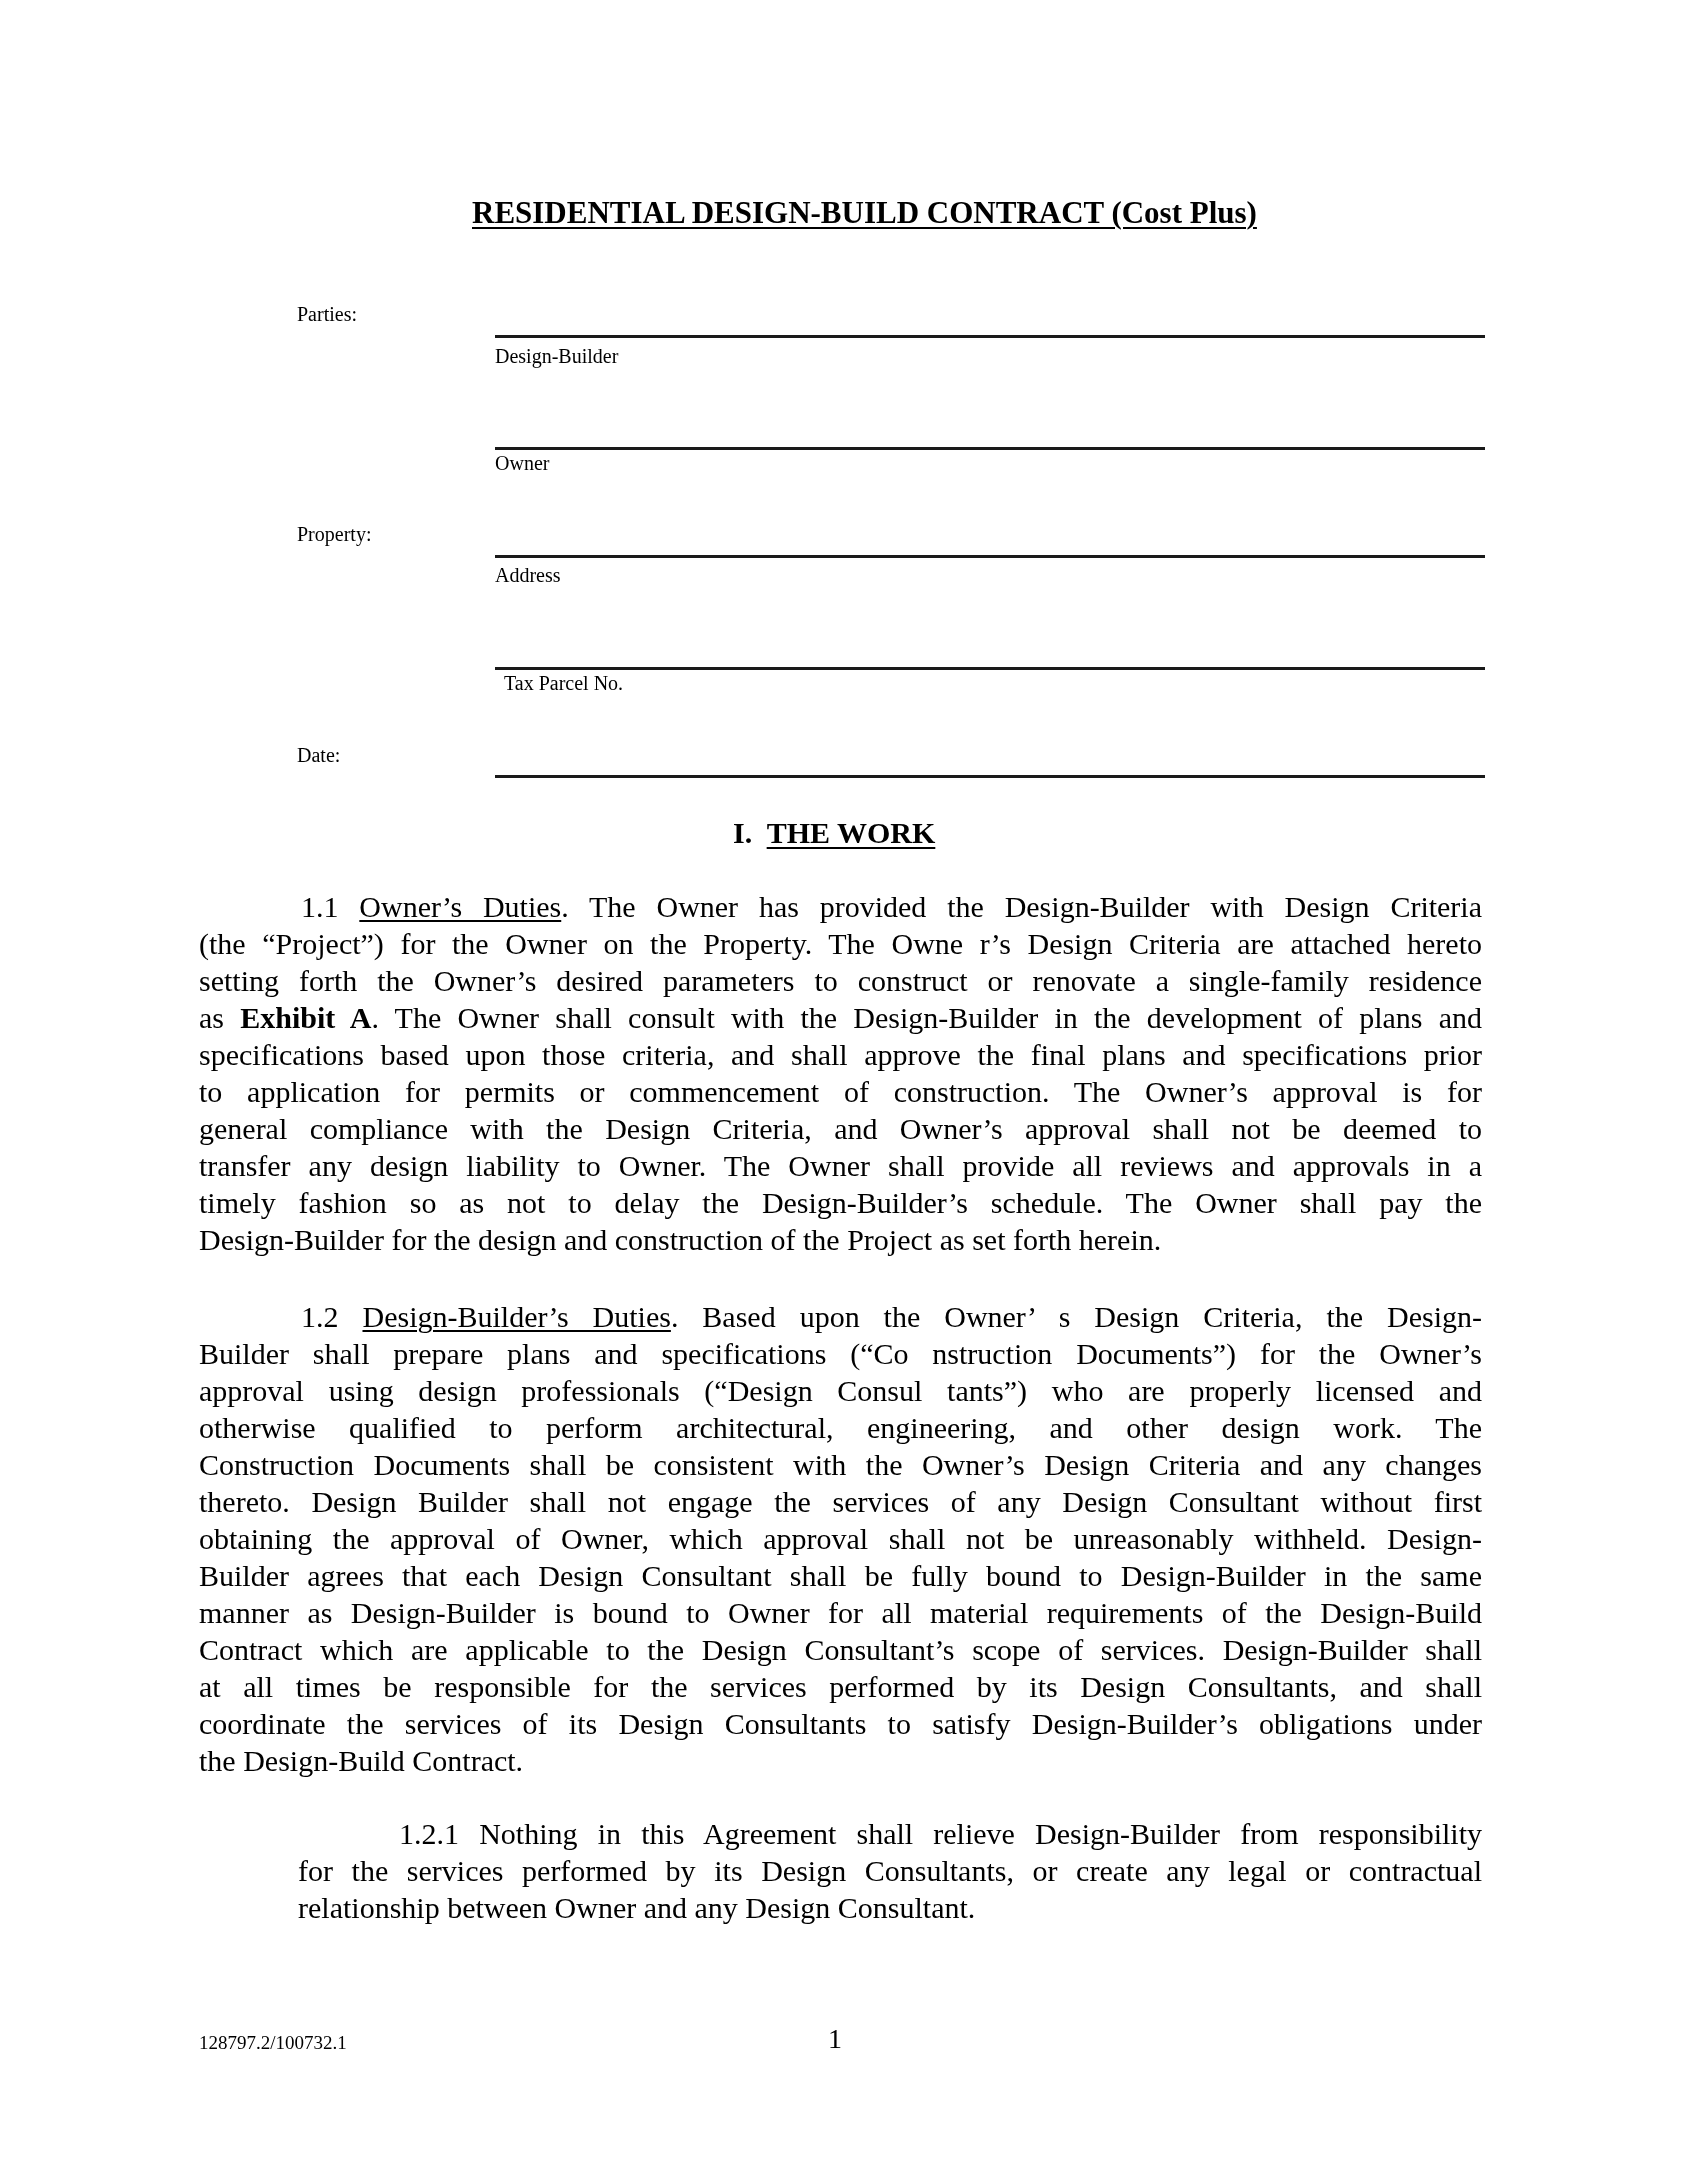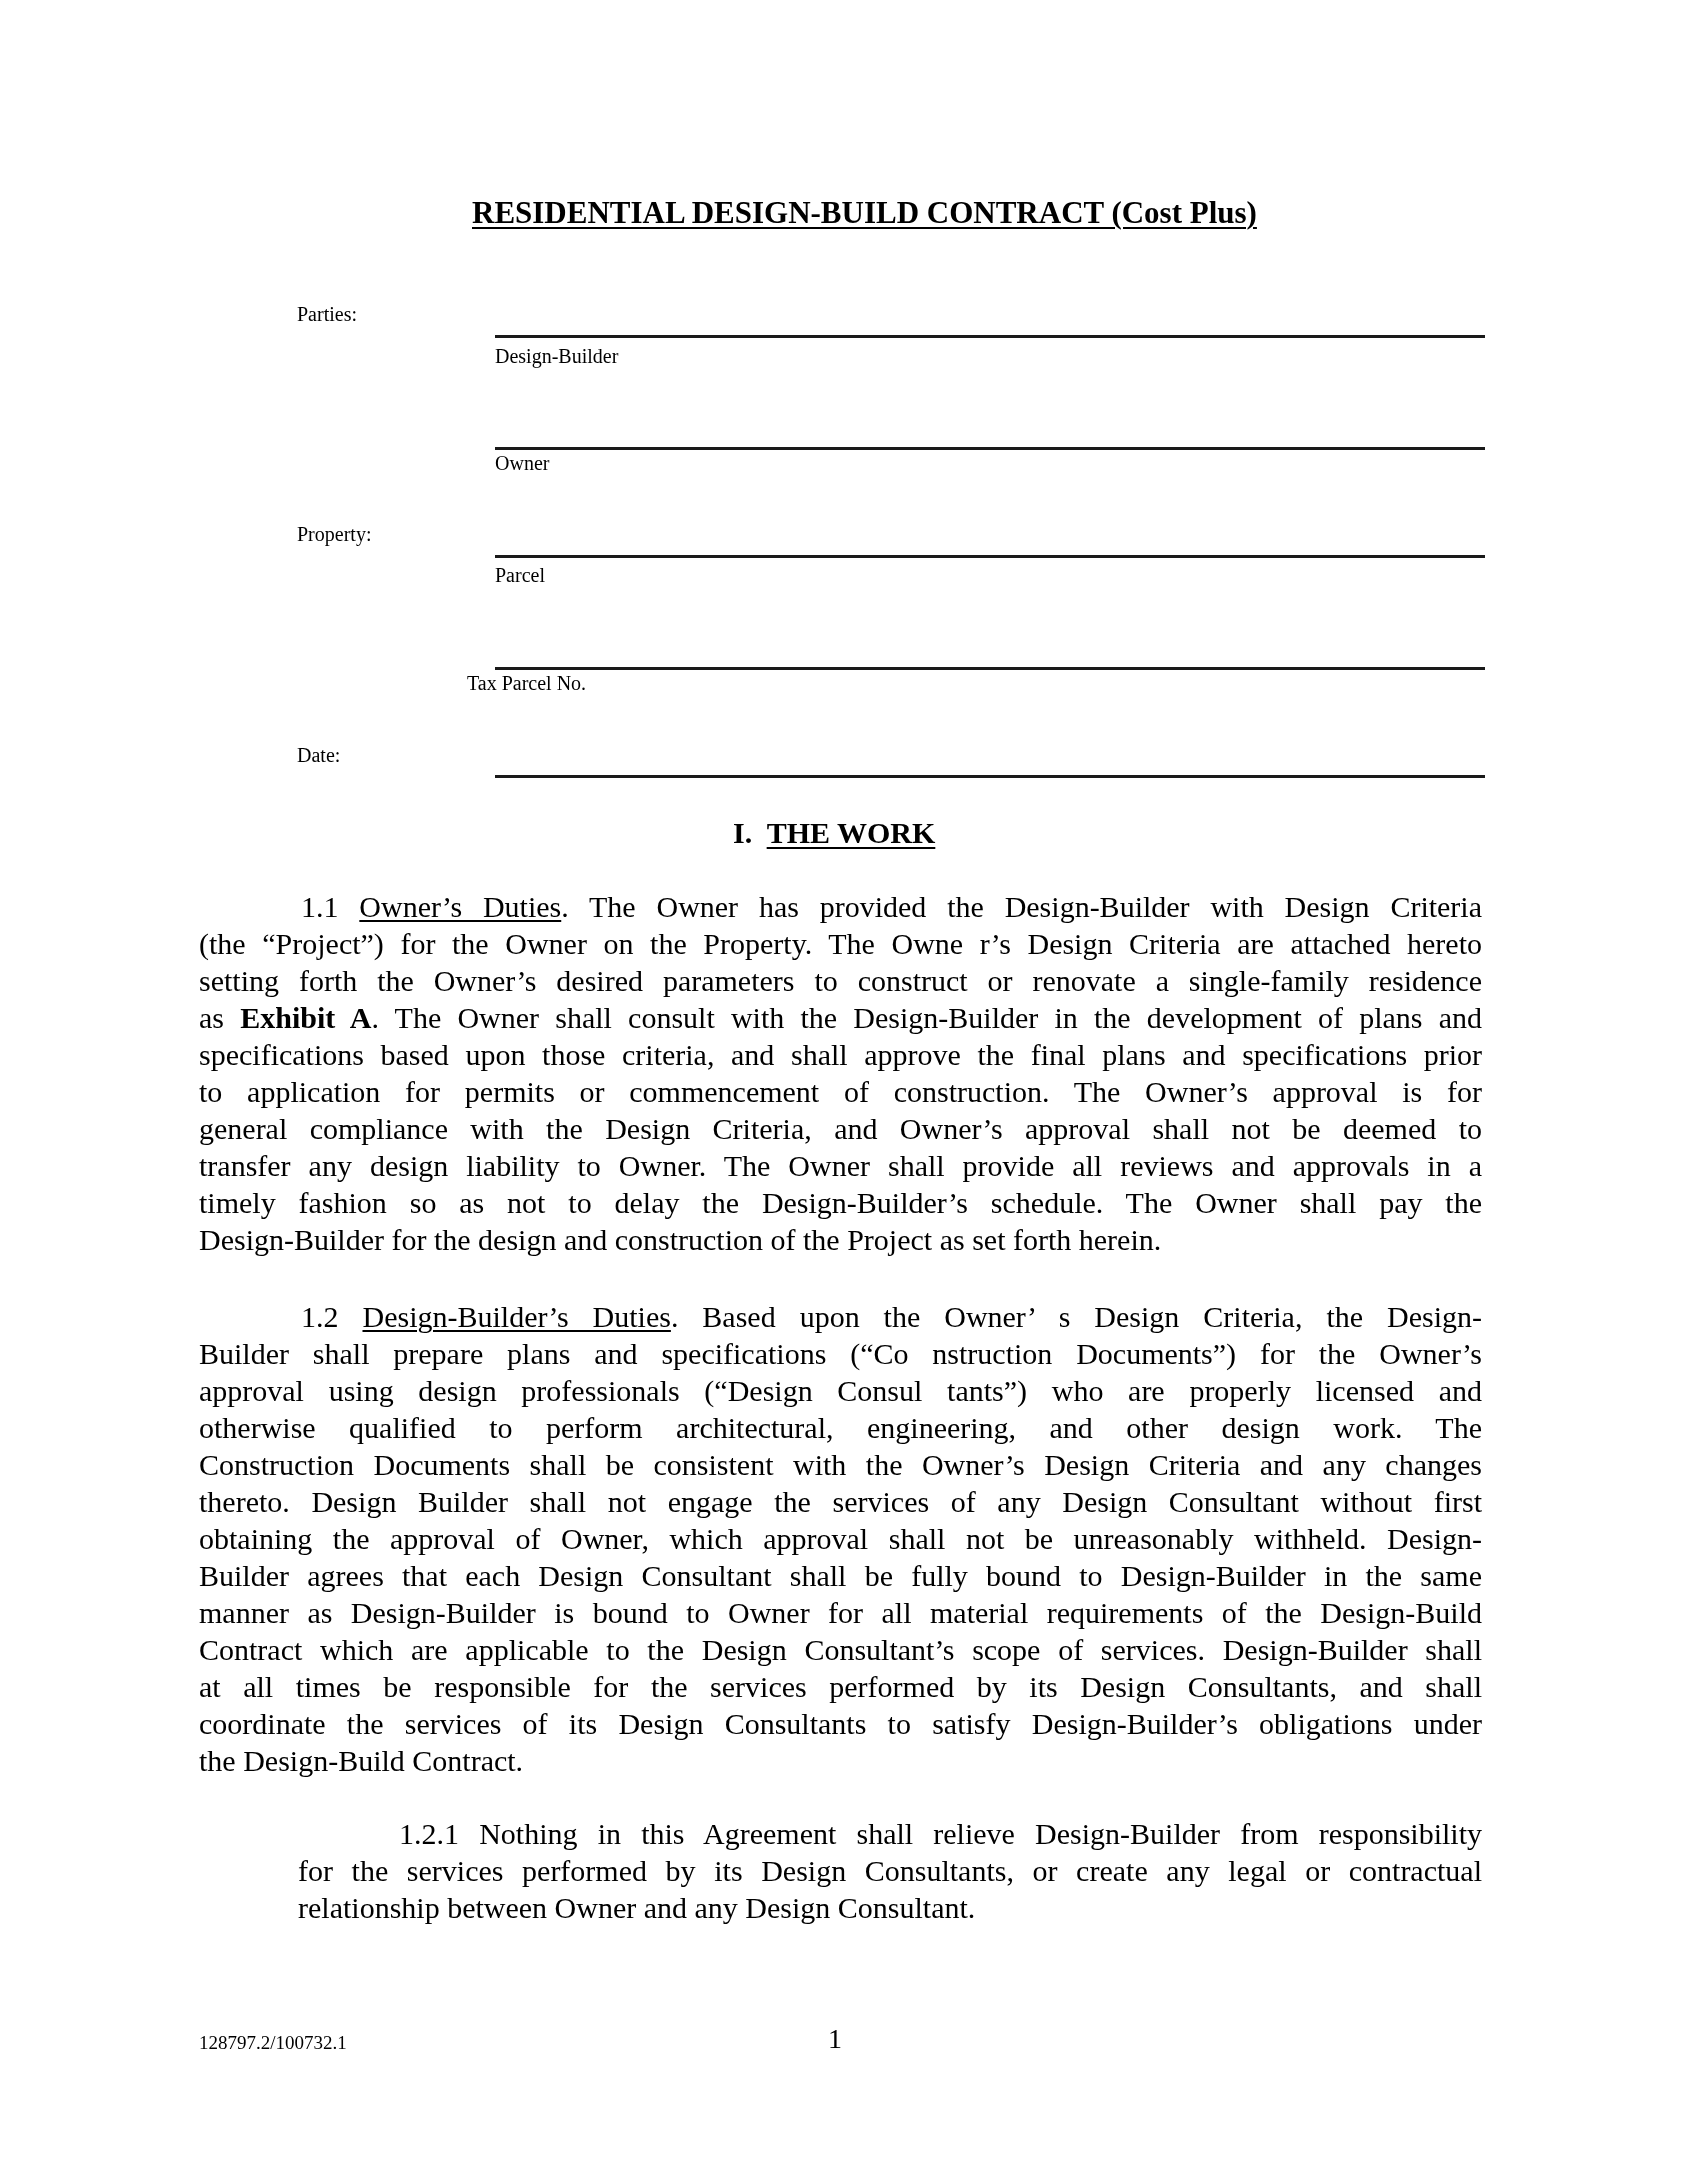--- a/index.html
+++ b/index.html
@@ -27,24 +27,24 @@
 
 <div class="abs label" style="left:297px; top:303px;">Parties:</div>
 <div class="rule" style="left:495px; width:990px; top:335px;"></div>
 <div class="abs label" style="left:495px; top:345px;">Design-Builder</div>
 
 <div class="rule" style="left:495px; width:990px; top:447px;"></div>
 <div class="abs label" style="left:495px; top:452px;">Owner</div>
 
 <div class="abs label" style="left:297px; top:523px;">Property:</div>
 <div class="rule" style="left:495px; width:990px; top:555px;"></div>
-<div class="abs label" style="left:495px; top:564px;">Parcel</div>
+<div class="abs label" style="left:495px; top:564px;">Address</div>
 
 <div class="rule" style="left:495px; width:990px; top:667px;"></div>
-<div class="abs label" style="left:467px; top:672px;">Tax Parcel No.</div>
+<div class="abs label" style="left:504px; top:672px;">Tax Parcel No.</div>
 
 <div class="abs label" style="left:297px; top:744px;">Date:</div>
 <div class="rule" style="left:495px; width:990px; top:775px;"></div>
 
 <div class="abs heading" style="left:733px; top:816px;">
   <span>I.</span>&nbsp;
   <span class="ul">THE WORK</span>
 </div>
 
 <div class="para" style="left:199px; width:1283px; top:888px;">

